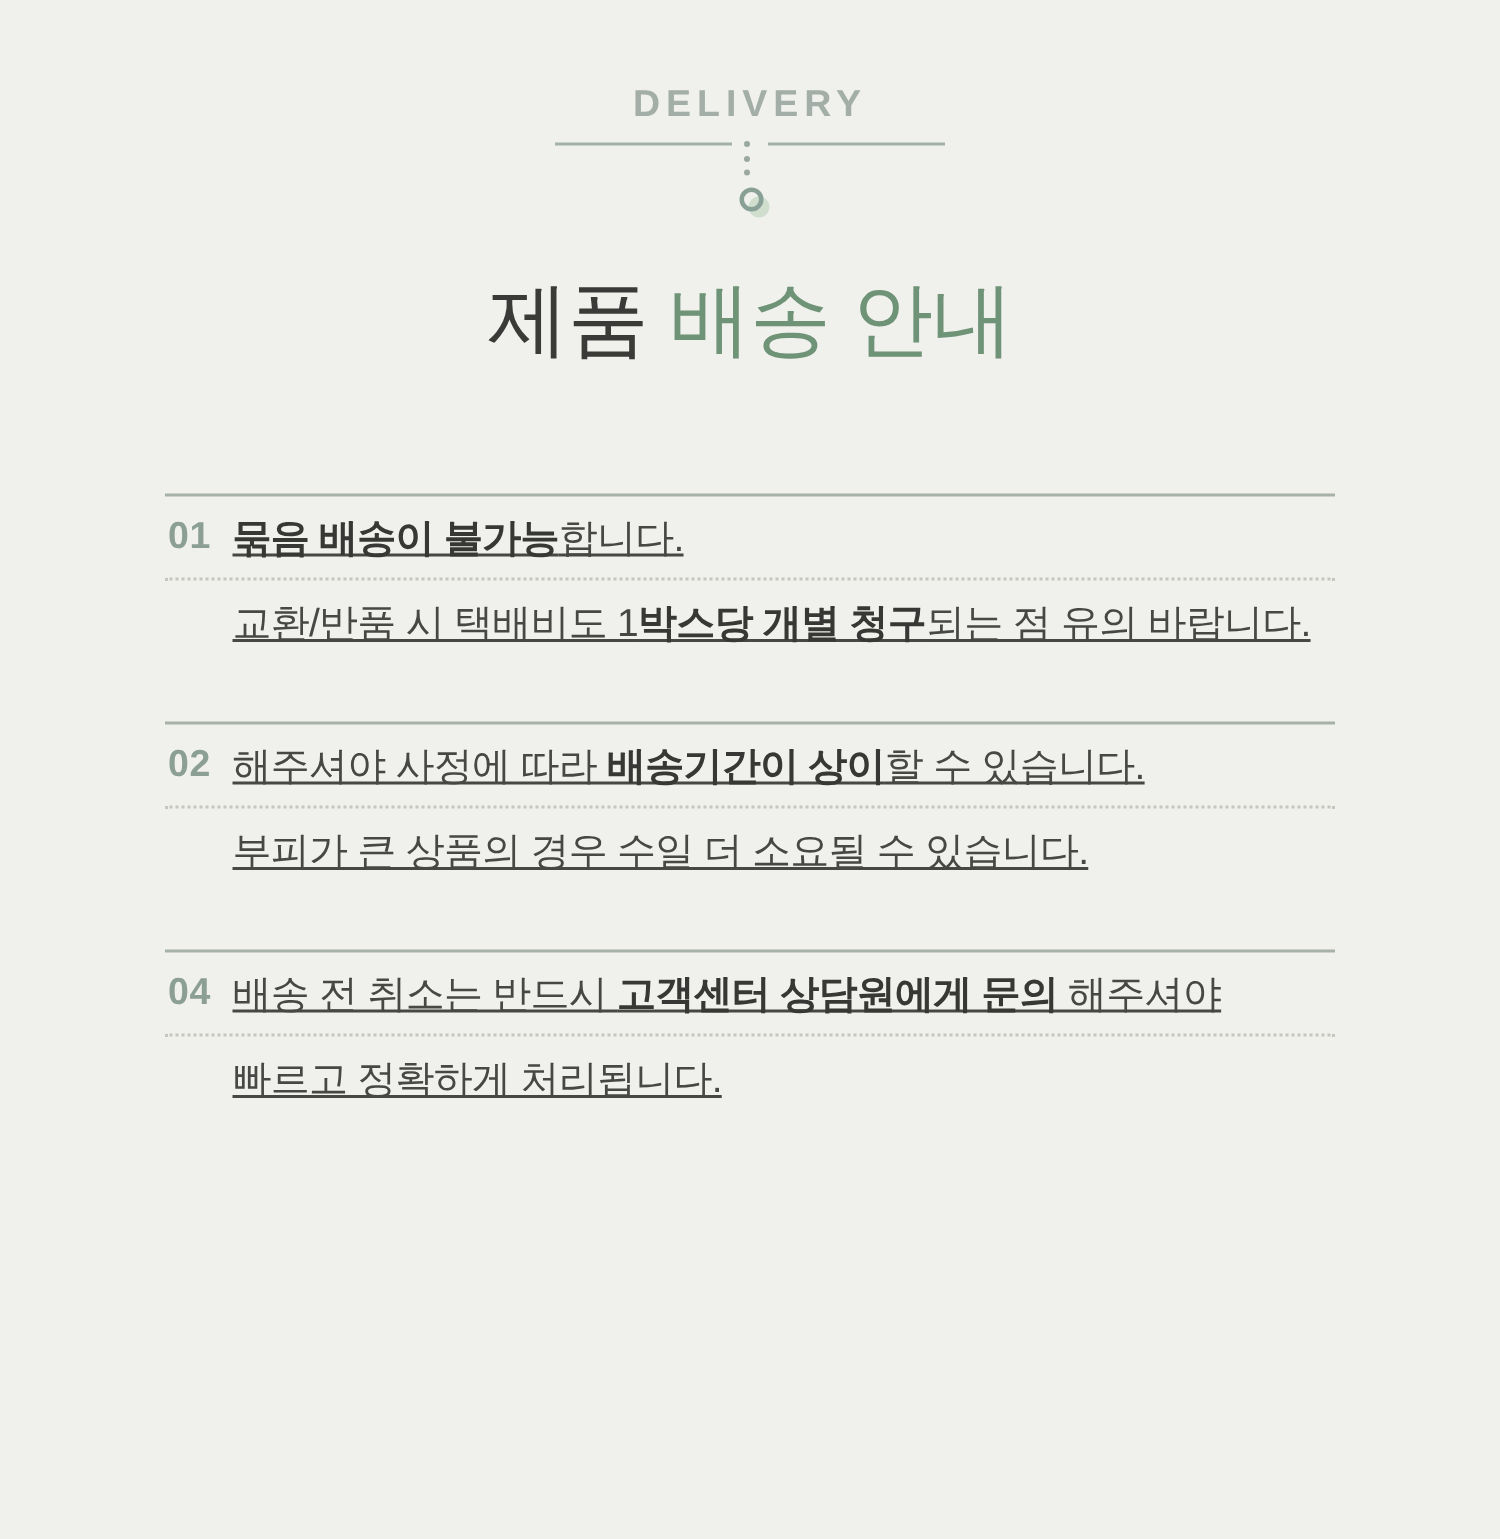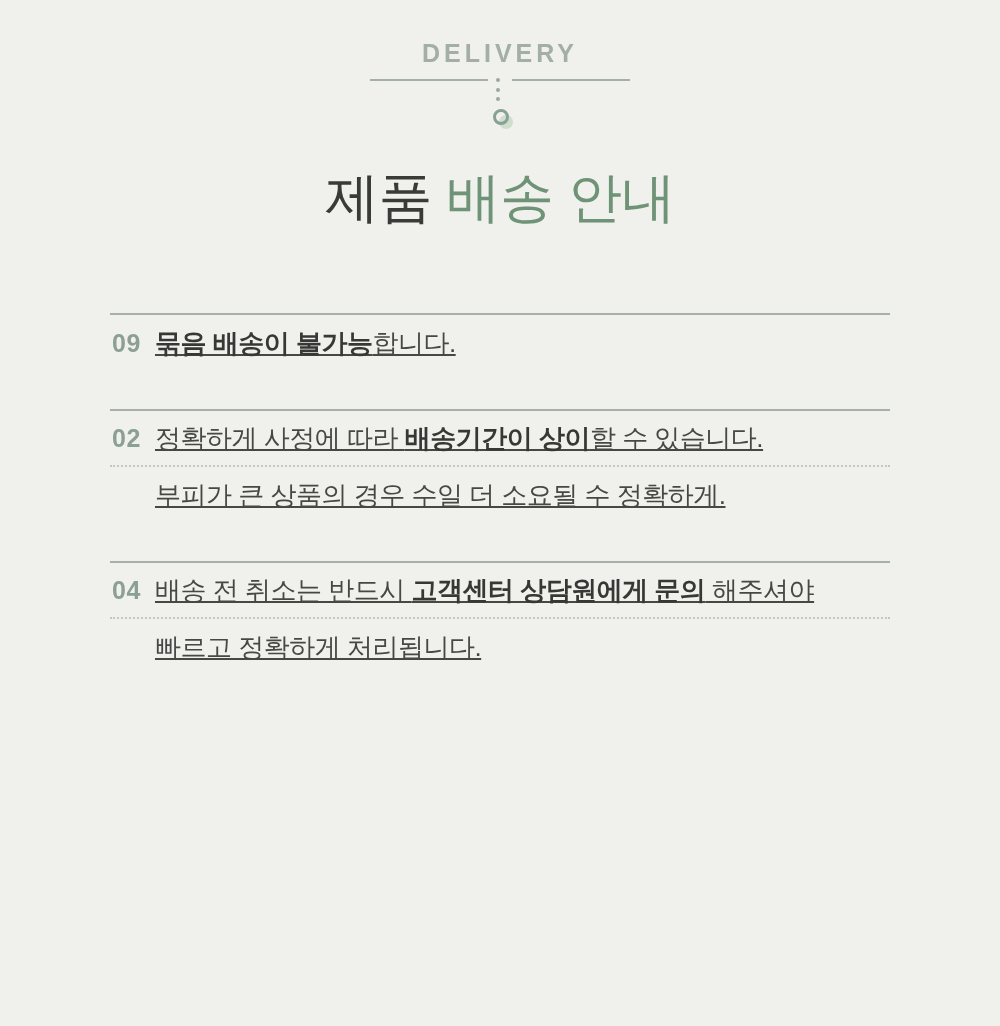--- a/index.html
+++ b/index.html
@@ -6,21 +6,21 @@
   body{
     width:1000px;height:1026px;
     background:#f0f0ed;
     font-family:"Liberation Sans","DejaVu Sans",sans-serif;
     overflow:hidden;
   }
   .page{position:relative;width:1000px;height:1026px;}
 
   
   .eyebrow{
-    padding-top:39px;
+    padding-top:55px;
     text-align:center;
     font-size:25px;
     font-weight:600;
     letter-spacing:4px;
     color:#a2aea7;
   }
   .ornament{
     position:relative;
     width:260px;height:56px;
     margin:6px auto 0;
@@ -114,31 +114,34 @@
       <span class="oblob"></span>
       <span class="oring"></span>
     </div>
 
     <h1 class="title"><span class="t-dark">제품 </span><span class="t-green">배송 안내</span></h1>
   </header>
 
   <main class="sections" id="sections">
       <section class="rule-section">
         <div class="row">
-          <span class="num">09</span>
+          <span class="num">01</span>
           <p class="txt"><b>묶음 배송이 불가능</b><span>합니다.</span></p>
+        </div>
+        <div class="row">
+          <p class="txt"><span>교환/반품 시 택배비도 1</span><b>박스당 개별 청구</b><span>되는 점 유의 바랍니다.</span></p>
         </div>
       </section>
       <section class="rule-section">
         <div class="row">
           <span class="num">02</span>
-          <p class="txt"><span>정확하게 사정에 따라 </span><b>배송기간이 상이</b><span>할 수 있습니다.</span></p>
+          <p class="txt"><span>해주셔야 사정에 따라 </span><b>배송기간이 상이</b><span>할 수 있습니다.</span></p>
         </div>
         <div class="row">
-          <p class="txt"><span>부피가 큰 상품의 경우 수일 더 소요될 수 정확하게.</span></p>
+          <p class="txt"><span>부피가 큰 상품의 경우 수일 더 소요될 수 있습니다.</span></p>
         </div>
       </section>
       <section class="rule-section">
         <div class="row">
           <span class="num">04</span>
           <p class="txt"><span>배송 전 취소는 반드시 </span><b>고객센터 상담원에게 문의</b><span> 해주셔야</span></p>
         </div>
         <div class="row">
           <p class="txt"><span>빠르고 정확하게 처리됩니다.</span></p>
         </div>

